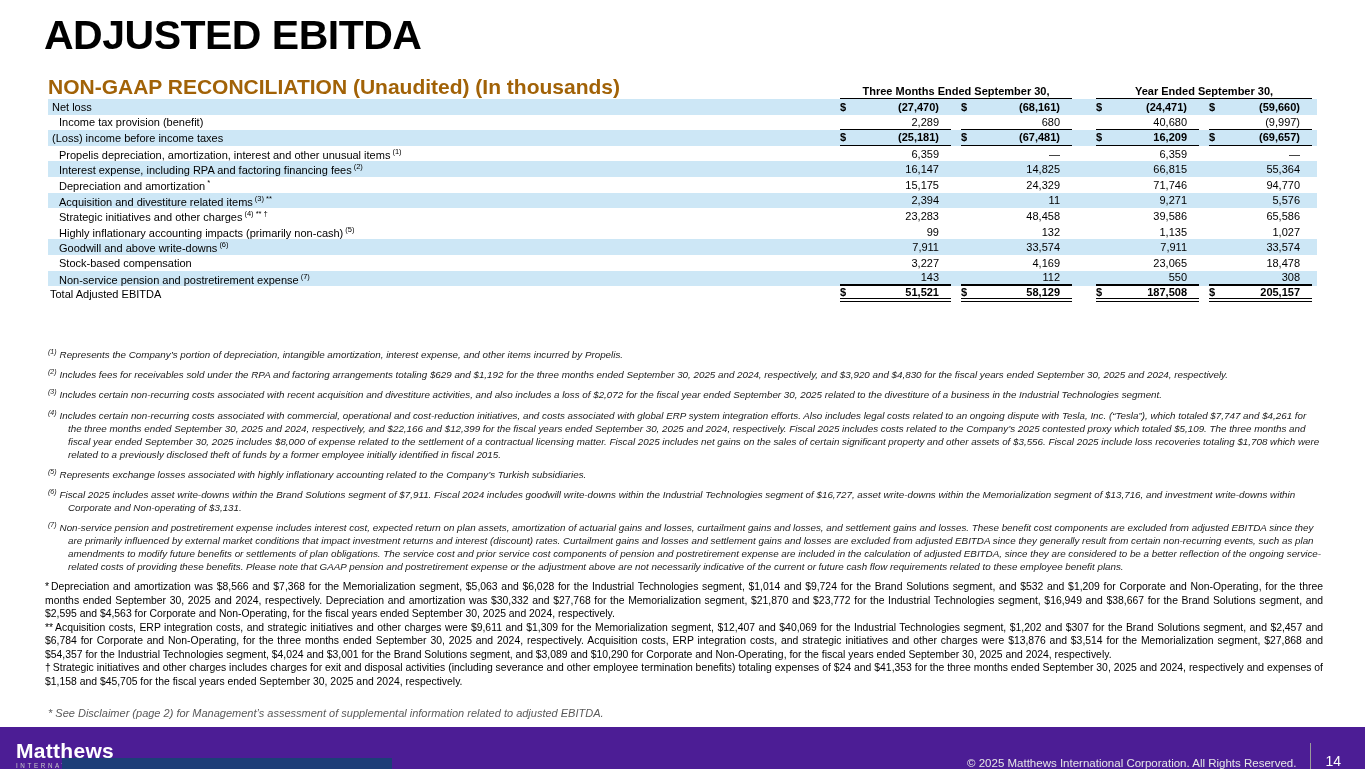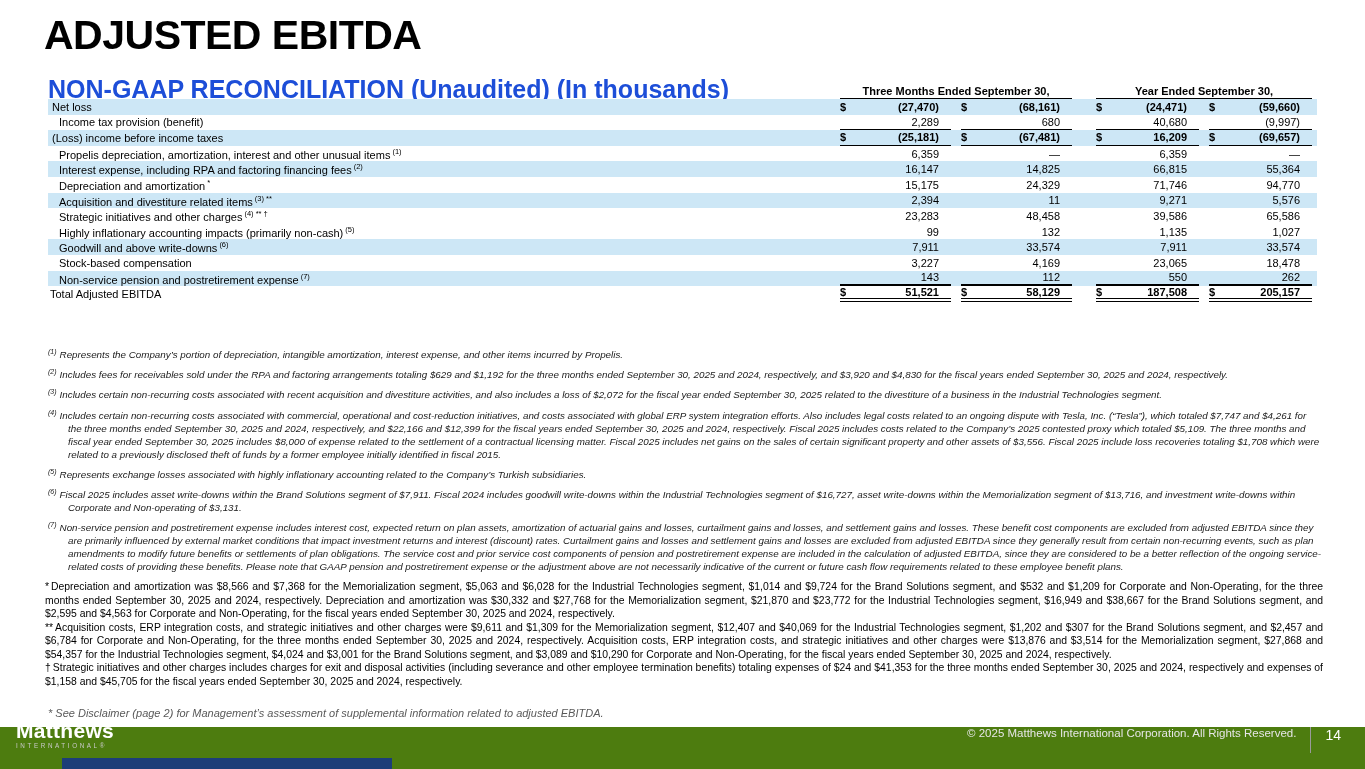--- a/index.html
+++ b/index.html
@@ -12,21 +12,21 @@
     color:#000;
   }
 
   .title {
     position:absolute; top:12px; left:44px;
     font-size:41px; font-weight:800; letter-spacing:-0.5px;
     color:#000000;
   }
   .subtitle {
     position:absolute; top:75px; left:48px;
-    font-size:25px; font-weight:700; color:#1d4ed8;
+    font-size:21px; font-weight:700; color:#a16207;
   }
 
   table.fin {
     position:absolute; top:84px; left:48px; width:1269px;
     border-collapse:collapse; table-layout:fixed;
     font-size:11px;
   }
   .fin th, .fin td { padding:0; vertical-align:middle; font-weight:normal; }
   .fin th.grp, .fin th.yr, .fin td.v { padding:0 5px; }
   .fin .grp .cb {
@@ -62,21 +62,21 @@
   .sn { font-size:10.4px; line-height:1.3; text-align:justify; color:#000; }
   .sn .sn-marker { margin-right:2px; }
 
   .disclaimer {
     position:absolute; top:707px; left:48px;
     font-size:11px; font-style:italic; color:#595959;
   }
 
   .footer {
     position:absolute; left:0; right:0; bottom:0; height:42px;
-    background:#4d7c0f; display:flex; align-items:flex-start;
+    background:#4c1d95; display:flex; align-items:flex-end;
   }
   .logo { margin-left:16px; margin-top:-7px; line-height:1; }
   .logo-primary { color:#ffffff; font-size:21px; font-weight:700; letter-spacing:0.3px; }
   .logo-secondary { color:#c9c9c9; font-size:6.3px; letter-spacing:2.6px; margin-top:2px; }
   .copyright { margin-left:auto; color:#e6e6e6; font-size:11.5px; }
   .pg-divider { width:1px; height:26px; background:#9a9a9a; margin:0 14px; }
   .page-number { color:#ffffff; font-size:14px; margin-right:24px; }
   .accent-bar {
     position:absolute; bottom:0; left:62px; width:330px; height:11px;
     background:#1c3e78;
@@ -395,21 +395,21 @@
           </div>
         </td>
       <td></td>
       <td class="v">
           <div class="vcb ub2">
             <span class="num">550</span>
           </div>
         </td>
       <td class="v">
           <div class="vcb ub2">
-            <span class="num">262</span>
+            <span class="num">308</span>
           </div>
         </td>
     </tr>
     <tr>
       <td class="lbl tot"><span>Total Adjusted EBITDA</span></td>
       <td class="v">
           <div class="vcb bold dub">
             <span class="d">$</span>
             <span class="num">51,521</span>
           </div>

